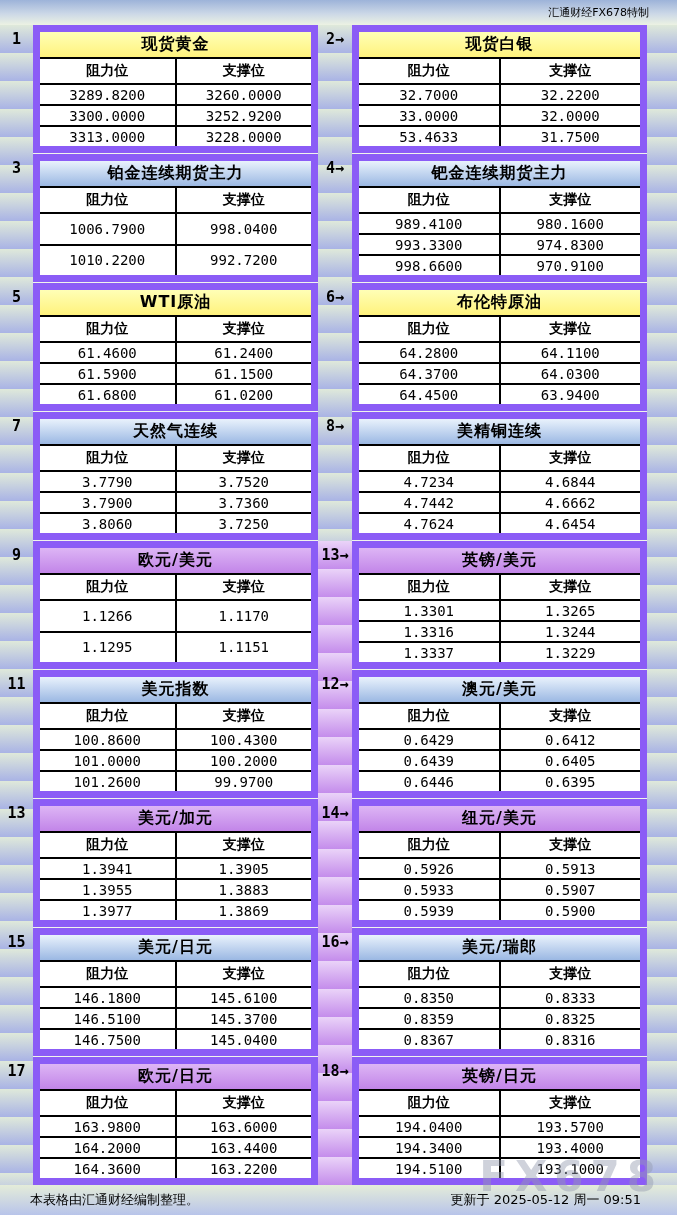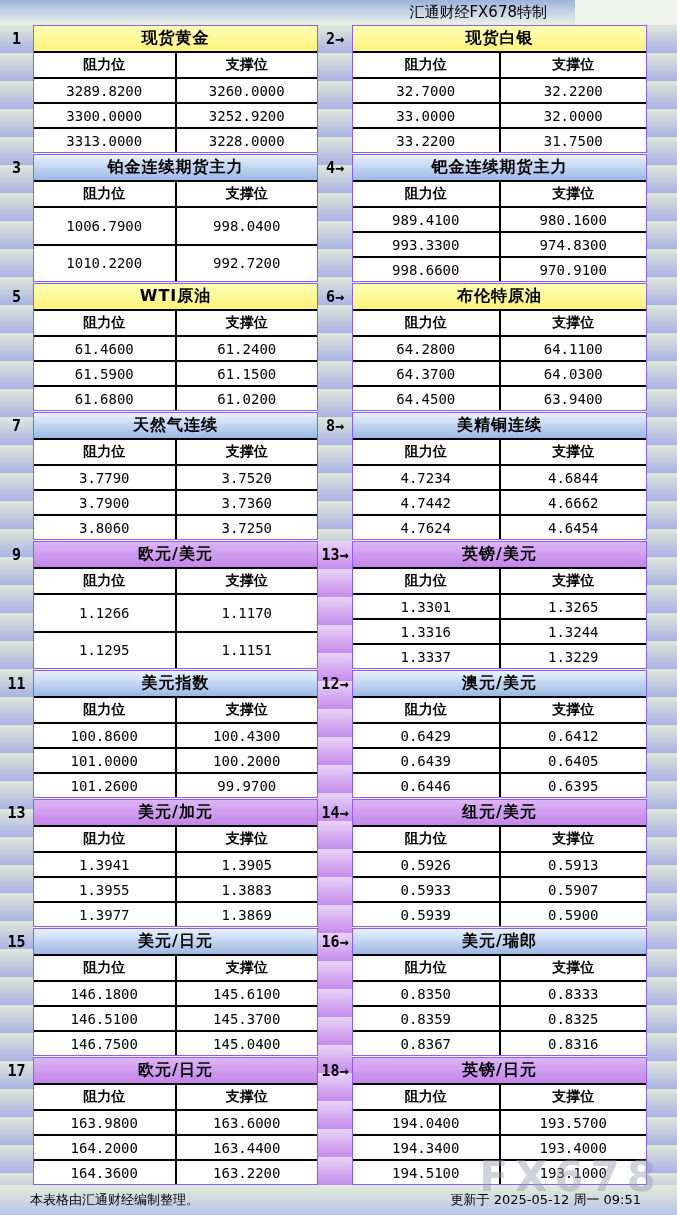--- a/index.html
+++ b/index.html
@@ -4,24 +4,24 @@
 <style>
   html,body { margin:0; padding:0; }
   body { background:#ffffff; }
   .page {
     position:relative; width:677px; height:1215px; overflow:hidden;
     background:#f0f4ec; color:#000;
     font-family:"DejaVu Sans", sans-serif;
   }
   
   .topbar {
-    position:absolute; top:0; left:0; width:575px; height:25px; box-sizing:border-box;
+    position:absolute; top:0; left:0; width:677px; height:25px; box-sizing:border-box;
     background:linear-gradient(180deg,#9db3d9 0%,#ccd8e7 55%,#ecf2e3 100%);
     display:flex; align-items:center; justify-content:flex-end; padding-right:28px;
-    font-size:15px;
+    font-size:11px;
   }
   
   .content { position:absolute; top:25px; left:0; width:677px; height:1161px; }
   .strip { position:absolute; }
   .greenblue { background:repeating-linear-gradient(180deg,#dfe9da 0px,#a9b3e5 28px,#dfe9da 28px); }
   .purpletiles { background:repeating-linear-gradient(180deg,#ead3f8 0px,#c48ceb 28px,#ead3f8 28px); }
   .left-strip  { left:0;     top:0;     width:33px; height:100%; }
   .right-strip { left:647px; top:0;     width:30px; height:100%; }
   .gutter-top  { left:318px; top:0;     width:34px; height:516px; }
   .gutter-bot  { left:318px; top:516px; width:34px; height:645px; }
@@ -29,21 +29,21 @@
   #pairs { position:absolute; top:0; left:0; width:677px; }
   .pair { display:flex; height:129px; }
   .tagcol { display:flex; justify-content:center; align-items:flex-start; }
   .tagcol.left { width:33px; }
   .tagcol.mid  { width:34px; }
   .tag {
     height:27px; display:flex; align-items:center; justify-content:center;
     font-size:15px; font-weight:bold; font-family:"DejaVu Sans Mono", monospace;
   }
   .btable {
-    height:128px; box-sizing:border-box; border:1px solid #8b5cf6;
+    height:128px; box-sizing:border-box; border:7px solid #8b5cf6;
     display:flex; flex-direction:column; background:#fff;
   }
   .btable.l { width:285px; }
   .btable.r { width:295px; }
   .trow { display:flex; box-sizing:border-box; border-bottom:2px solid #000; }
   .trow:last-child { border-bottom:none; }
   .title-row {
     height:27px; align-items:center; justify-content:center;
     font-weight:bold; font-size:16px; letter-spacing:1px;
   }
@@ -119,21 +119,21 @@
             </div>
             <div class="trow data-row">
               <div class="cell first">32.7000</div>
               <div class="cell">32.2200</div>
             </div>
             <div class="trow data-row">
               <div class="cell first">33.0000</div>
               <div class="cell">32.0000</div>
             </div>
             <div class="trow data-row">
-              <div class="cell first">33.2200</div>
+              <div class="cell first">53.4633</div>
               <div class="cell">31.7500</div>
             </div>
           </div>
         </div>
         <div class="pair">
           <div class="tagcol left">
             <div class="tag">3</div>
           </div>
           <div class="btable l">
             <div class="trow title-row" style="background: linear-gradient(rgb(233, 242, 252) 0%, rgb(155, 184, 227) 100%);">铂金连续期货主力</div>

